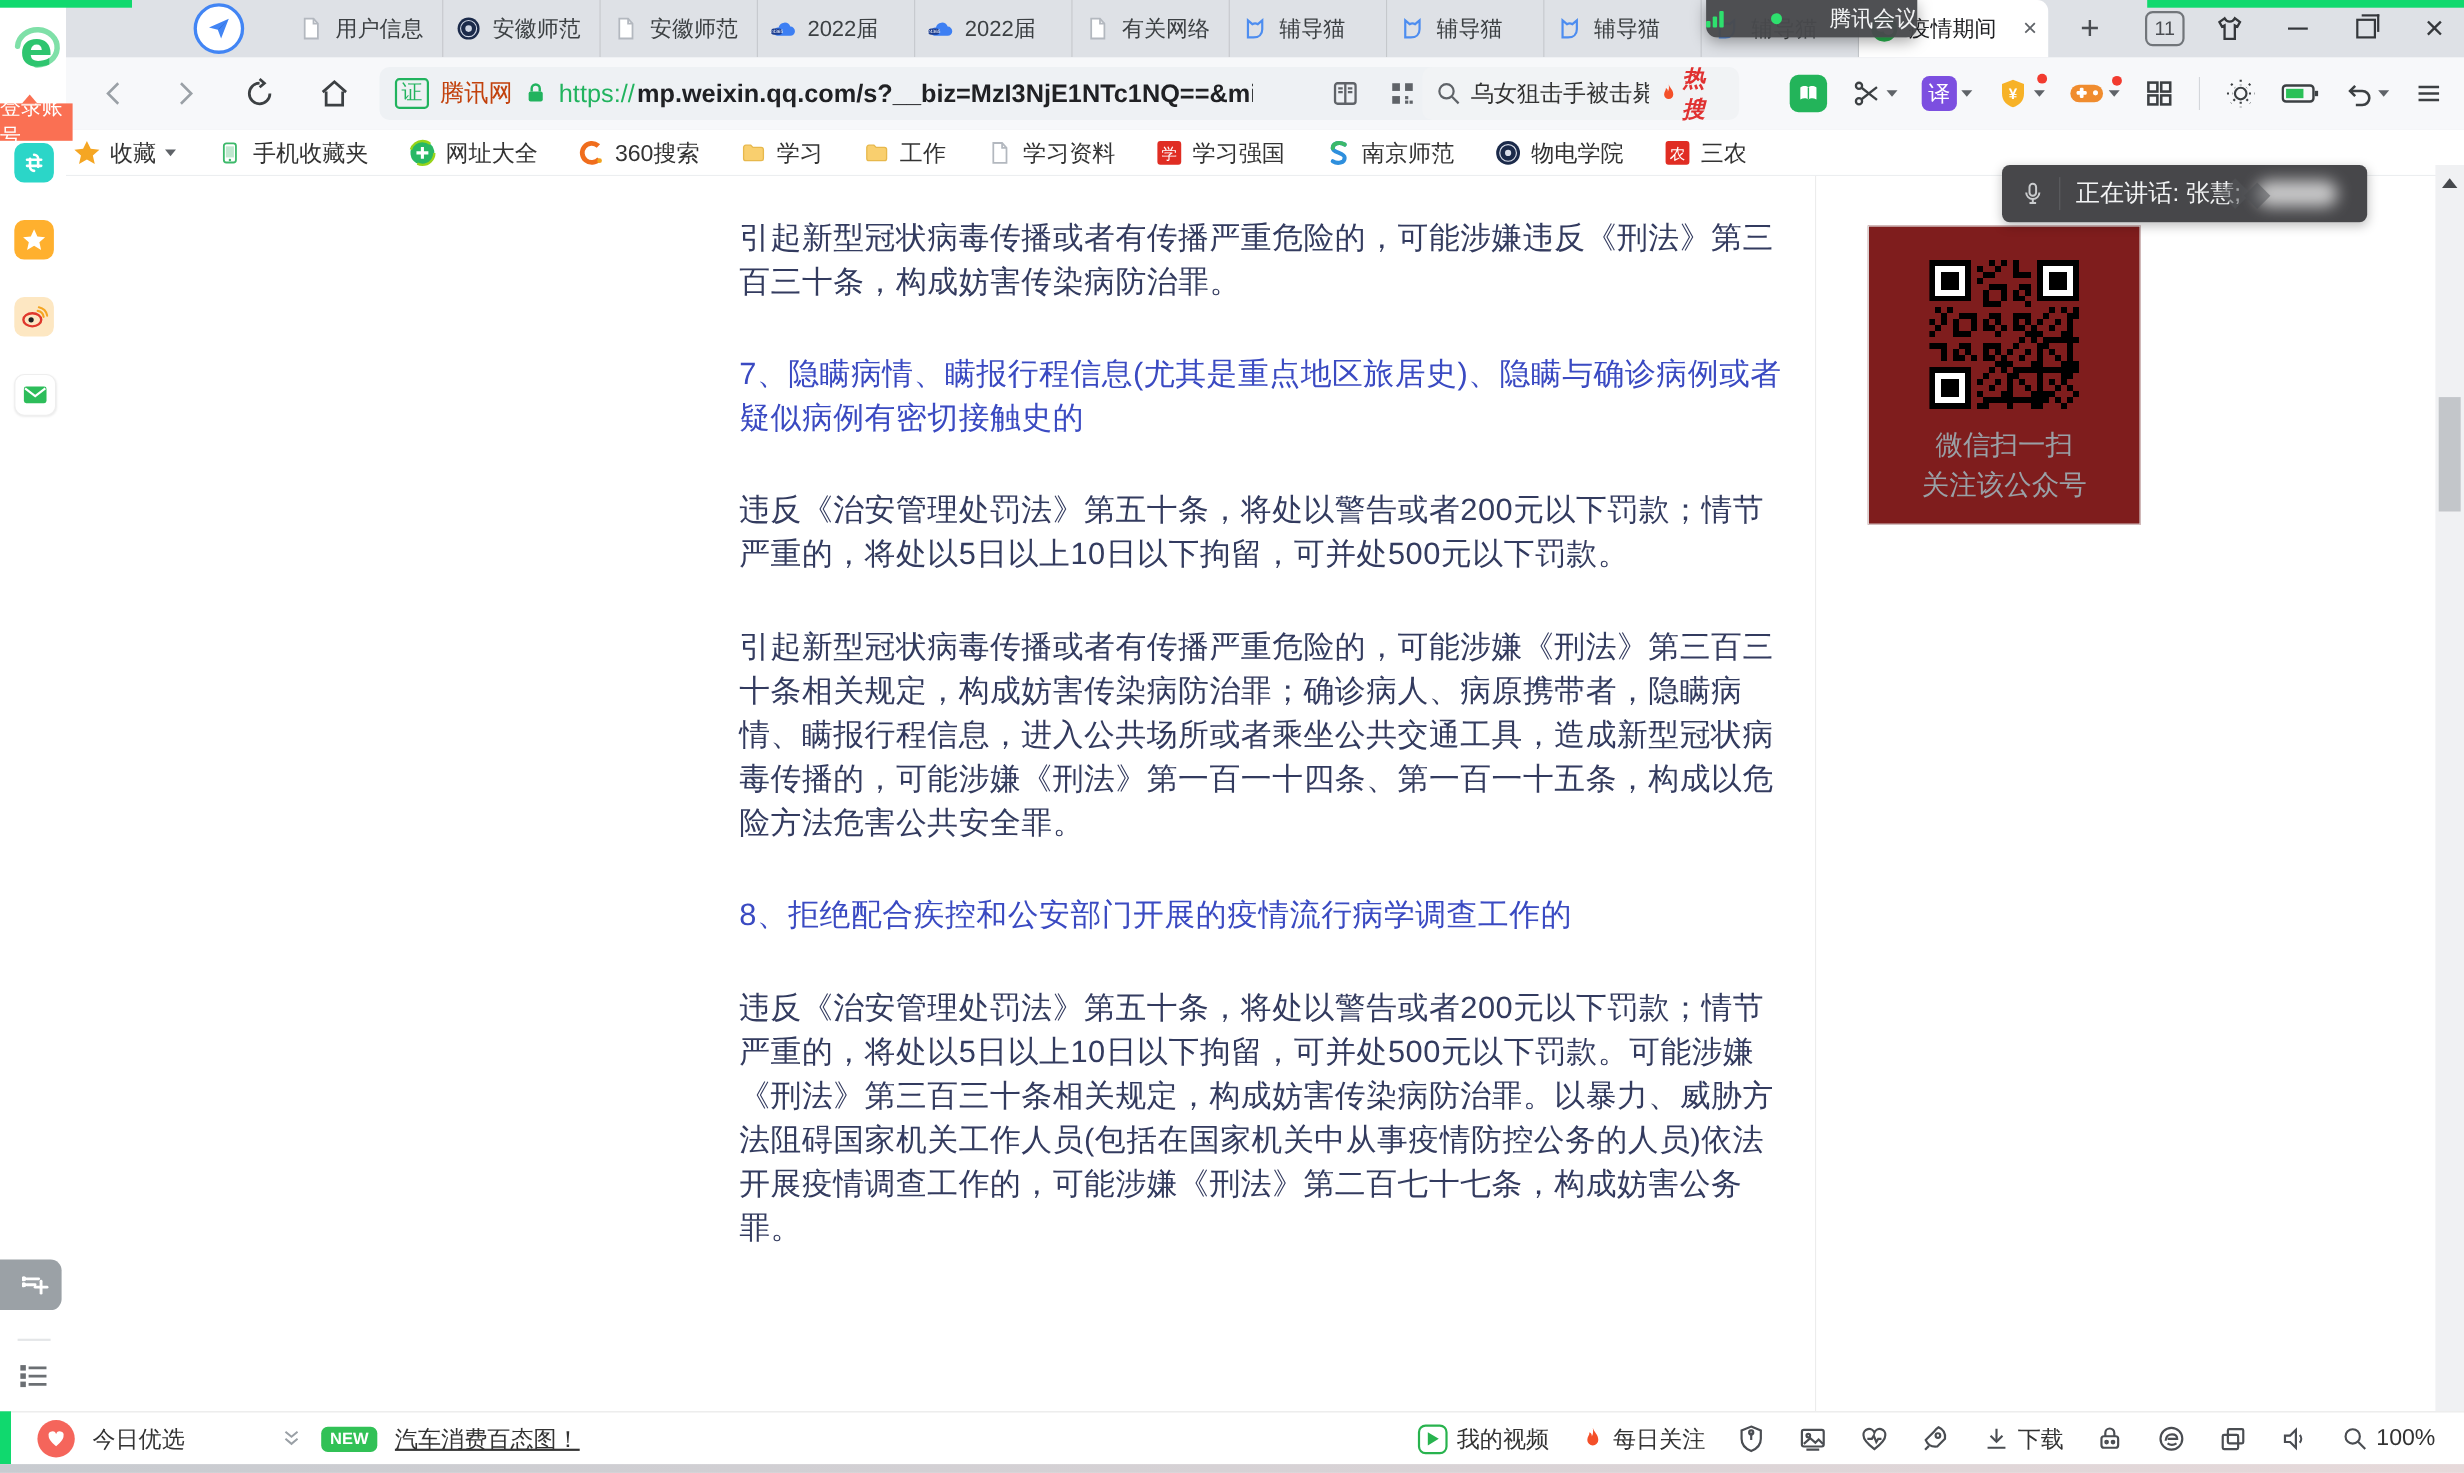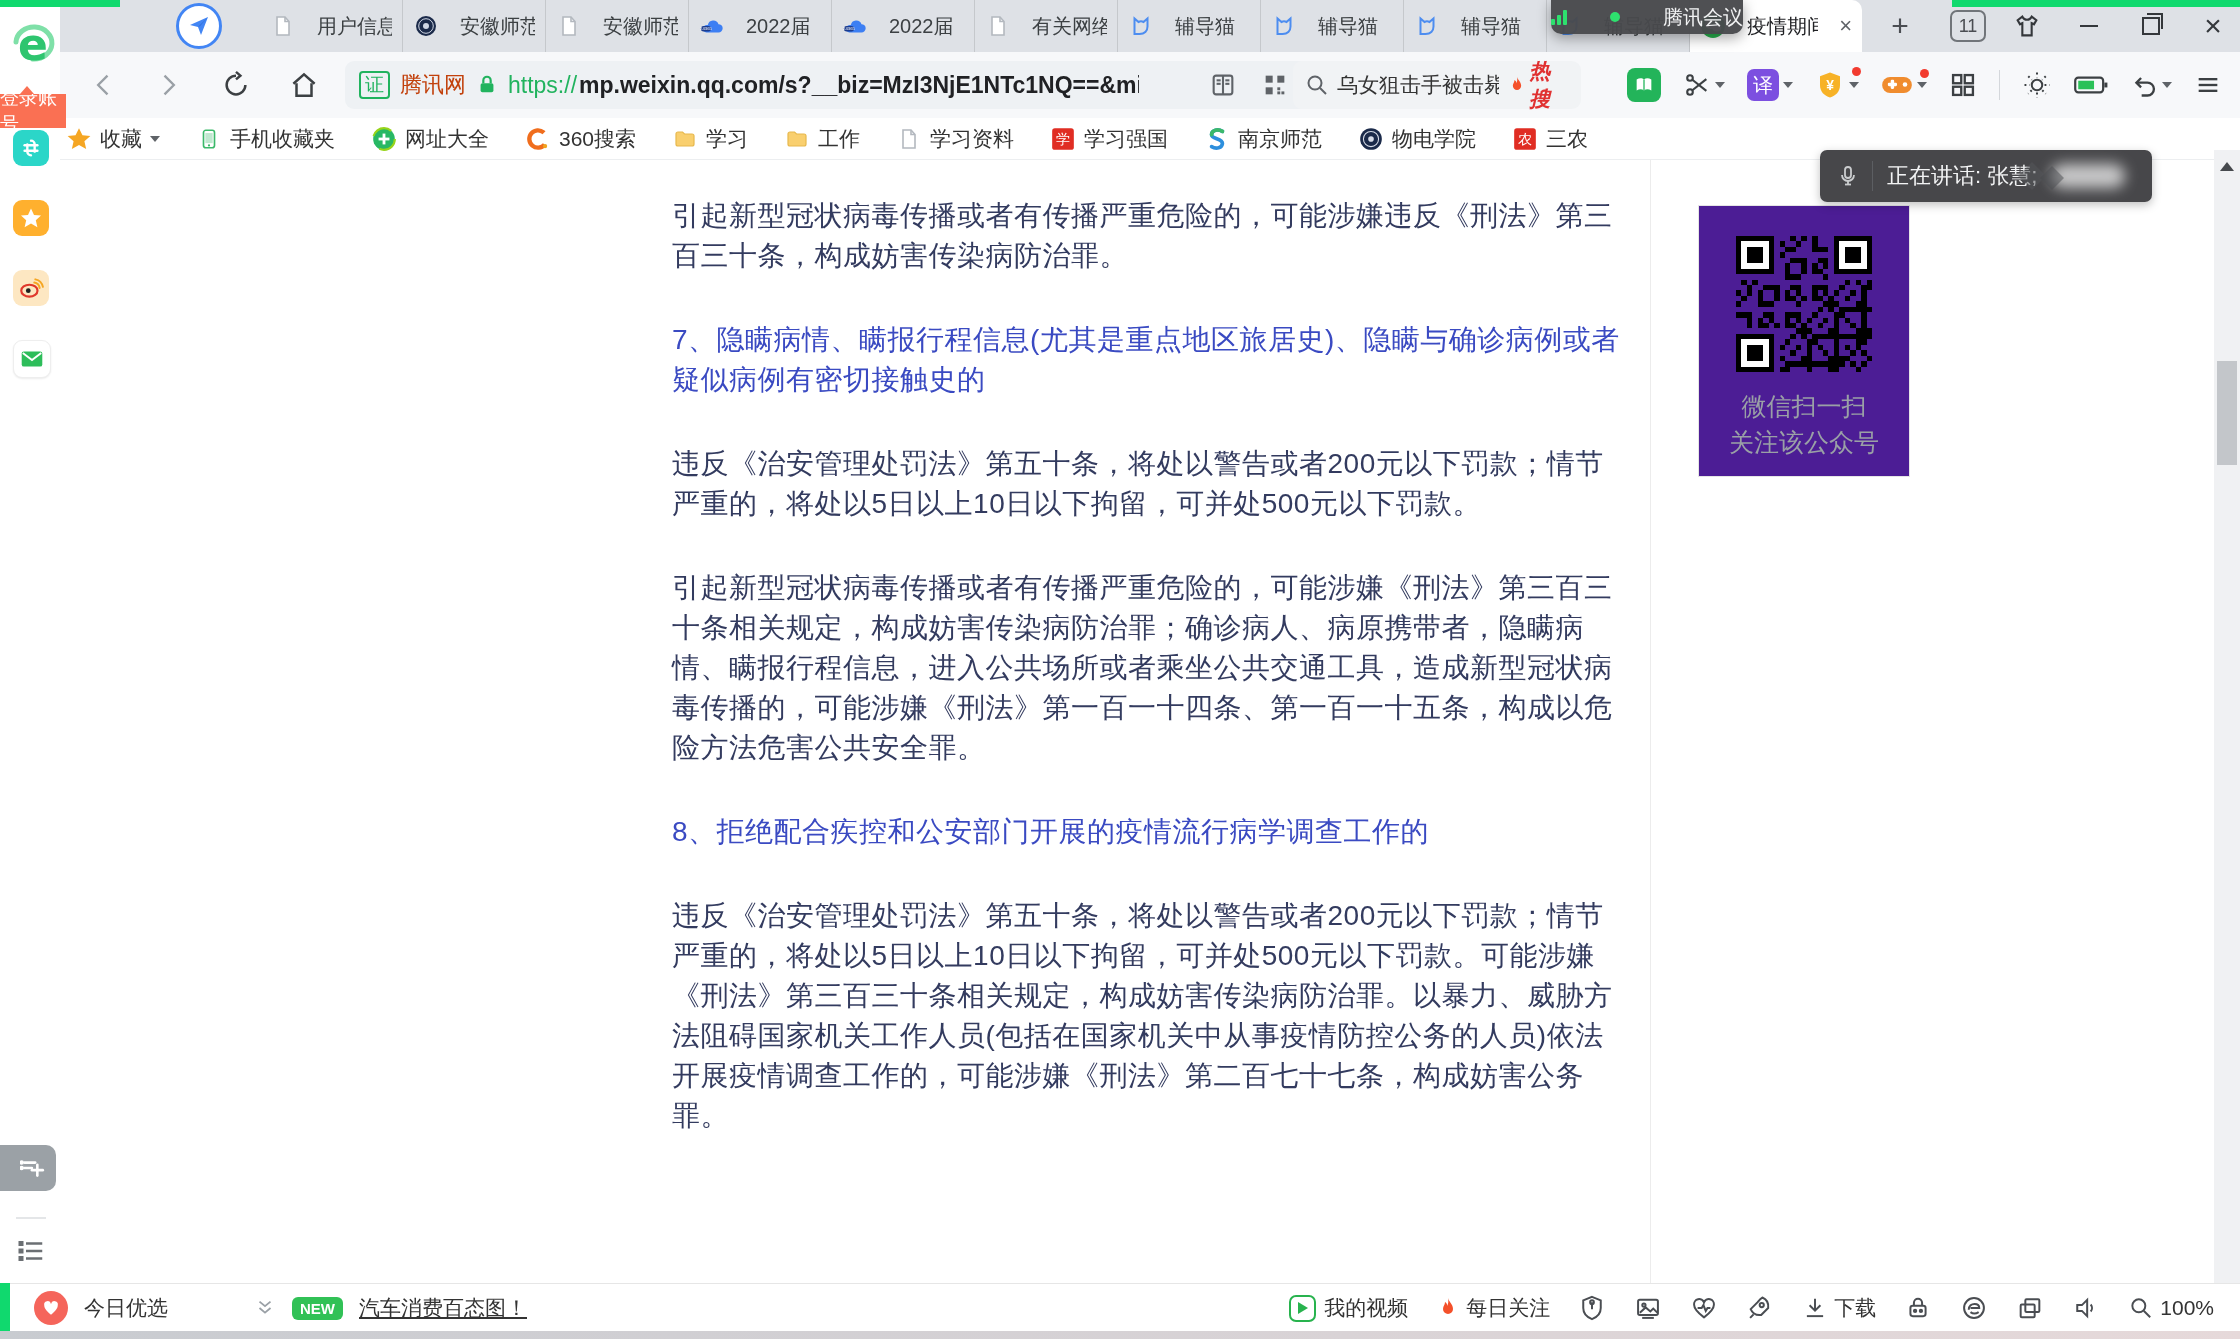--- a/index.html
+++ b/index.html
@@ -7,21 +7,21 @@
        font-family:"Liberation Sans","DejaVu Sans",sans-serif;-webkit-font-smoothing:antialiased;}
   .abs{position:absolute;}
   svg{display:block;}
 
   
   .tabbar{left:0;top:0;width:2240px;height:52px;background:#dee1e6;border-bottom:1px solid #cfd3d8;}
   .green-edge{background:#10d96e;height:7px;top:0;z-index:30;}
   .pinned-tab{left:176px;top:3px;width:46px;height:46px;border-radius:50%;background:#fff;
               border:3px solid #4285f4;box-sizing:border-box;display:flex;align-items:center;justify-content:center;}
   .tabs{left:260px;top:0;height:52px;display:flex;align-items:stretch;}
-  .tab{width:143px;display:flex;align-items:center;gap:21px;padding:0 10px;box-sizing:border-box;
+  .tab{width:143px;display:flex;align-items:center;gap:9px;padding:0 10px;box-sizing:border-box;
        border-right:1px solid #c5c8cc;overflow:hidden;text-align:right;}
   .tab .lbl{font-size:20px;color:#3c4043;white-space:nowrap;overflow:hidden;}
   .tab.active{width:172px;background:#fff;border-right:none;border-radius:10px 10px 0 0;}
   .tab.active .lbl{color:#202124;}
   .tab-close{margin-left:auto;font-size:22px;color:#5f6368;line-height:1;}
   .fav{width:26px;height:26px;flex:0 0 auto;display:flex;align-items:center;justify-content:center;}
   .newtab{left:1882px;top:8px;width:36px;height:36px;font-size:30px;color:#4a4d52;
           display:flex;align-items:center;justify-content:center;}
   .tabcount{left:1950px;top:10px;width:36px;height:32px;border:2px solid #71757a;border-radius:7px;
             box-sizing:border-box;display:flex;align-items:center;justify-content:center;font-size:18px;color:#4a4d52;}
@@ -84,21 +84,21 @@
   .side-div{left:16px;top:1217px;width:30px;height:2px;background:#e4e6e8;}
 
   
   .content{left:60px;top:160px;width:2180px;height:1123px;background:#fff;overflow:hidden;}
   .article{position:absolute;left:612px;top:0;width:952px;}
   .article .para,.article .head{font-size:28px;line-height:40px;letter-spacing:.5px;margin:0 0 44px 0;}
   .article .para{color:#333b5f;}
   .article .head{color:#3a4ac2;}
   .article .first{margin-top:36px;}
   .col-sep{left:1590px;top:0;width:1px;height:1123px;background:#ececec;}
-  .qr-card{left:1638px;top:45px;width:212px;height:272px;background:#4c1d95;border:1px solid #e5e5e5;box-sizing:border-box;text-align:center;}
+  .qr-card{left:1638px;top:45px;width:248px;height:272px;background:#7f1d1d;border:1px solid #e5e5e5;box-sizing:border-box;text-align:center;font-family:Liberation Serif, serif;}
   .qr-card .cap{font-size:25px;color:#9aa0a6;line-height:36px;}
 
   
   .speak{left:1820px;top:150px;width:332px;height:52px;background:rgba(63,64,67,.96);border-radius:7px;
          display:flex;align-items:center;z-index:40;box-shadow:0 3px 10px rgba(0,0,0,.25);}
   .speak .txt{color:#f2f3f4;font-size:22px;margin-left:14px;white-space:nowrap;}
   .speak .div{width:1px;height:30px;background:#5c5e62;margin-left:12px;}
   .blur-blob{width:74px;height:24px;border-radius:12px;background:rgba(255,255,255,.7);filter:blur(7px);margin-left:14px;}
   .wm{position:absolute;right:78px;top:10px;opacity:.5;}
 

